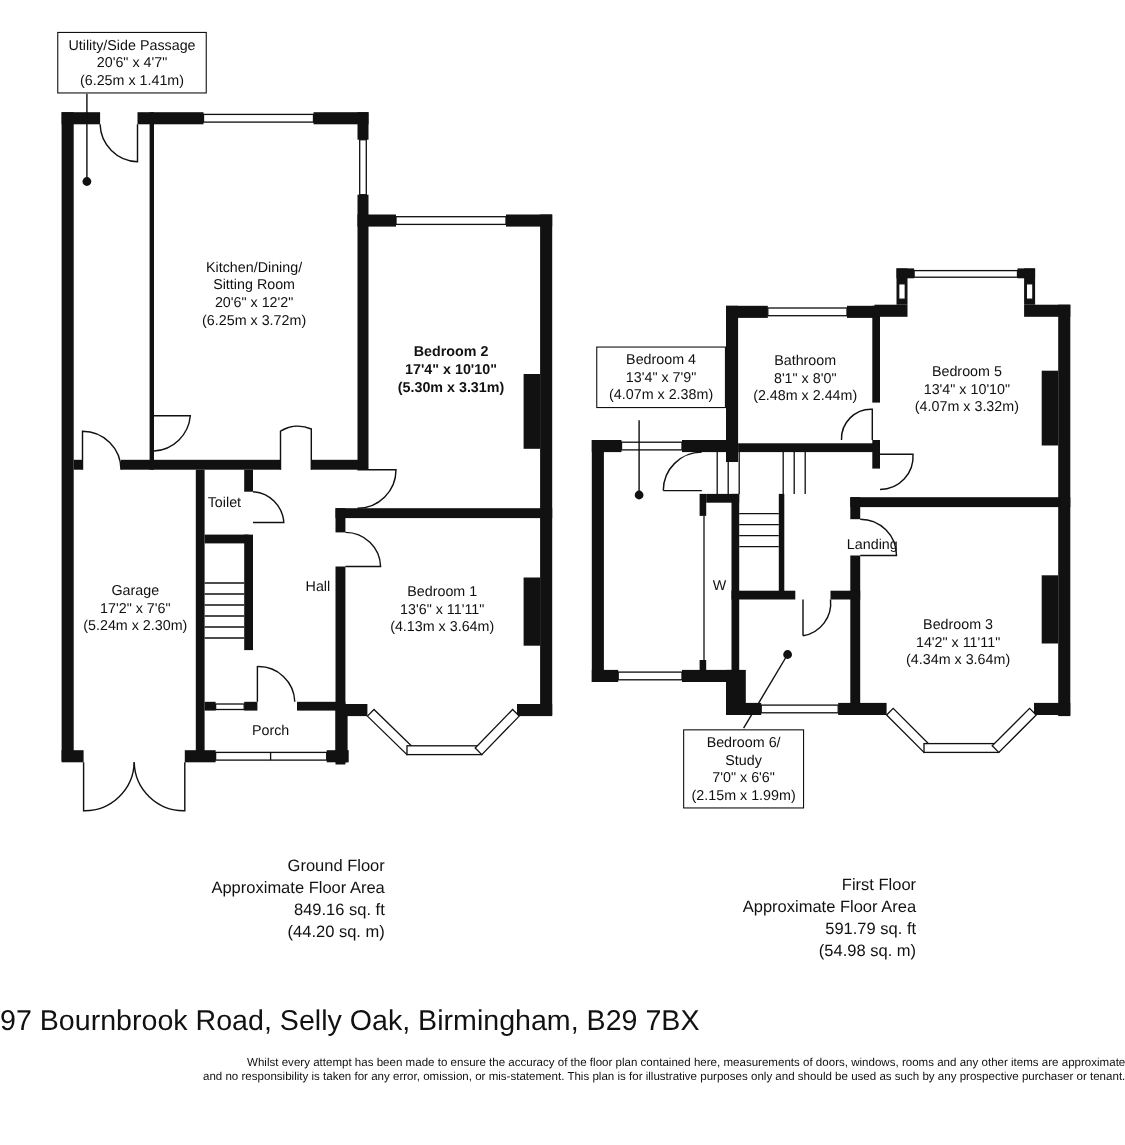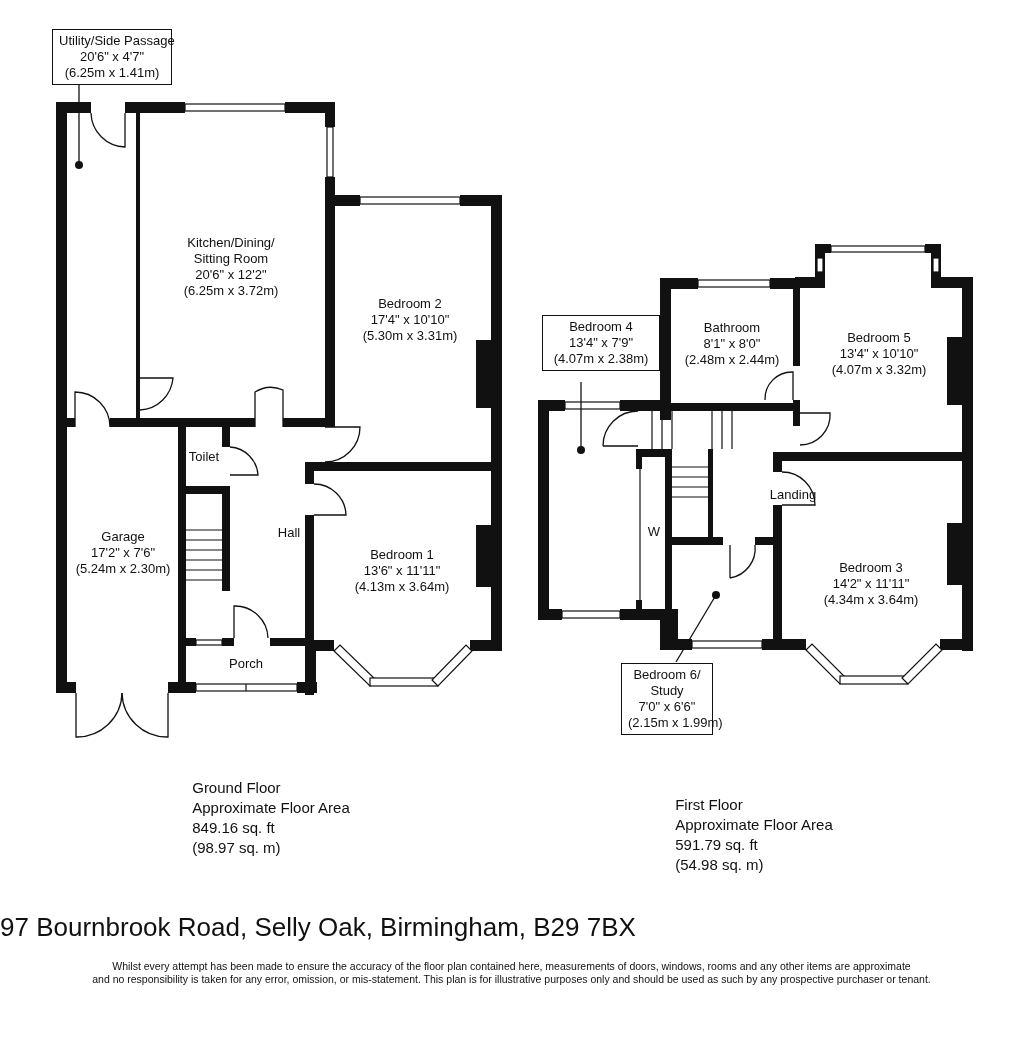--- a/index.html
+++ b/index.html
@@ -5,25 +5,25 @@
   html, body { margin: 0; padding: 0; background: #ffffff; }
   body { width: 1023px; height: 1041px; position: relative; overflow: hidden;
          font-family: "Liberation Sans", sans-serif; color: #111111; }
   #plan { position: absolute; left: 0; top: 0; }
   .lbl { position: absolute; text-align: center; font-size: 13px; line-height: 16px;
          transform: translateX(-50%); white-space: nowrap; }
   .lbl div { display: block; }
   .callout { position: absolute; background: #ffffff; border: 1.5px solid #111111;
              text-align: center; font-size: 13px; line-height: 16px; padding: 3px 6px;
              box-sizing: border-box; white-space: nowrap; }
-  .area { position: absolute; text-align: left; font-size: 15px; line-height: 20px;
+  .area { position: absolute; text-align: right; font-size: 15px; line-height: 20px;
           transform: translateX(-50%); white-space: nowrap; }
   .address { position: absolute; left: 0; right: 0; top: 912px; 
              font-size: 26px; }
-  .disclaimer { position: absolute; left: 0; right: 0; top: 960px; text-align: center;
+  .disclaimer { position: absolute; left: 0; right: 0; top: 960px; text-align: right;
                 font-size: 10.5px; line-height: 12.5px; }
 </style>
 </head>
 <body>
 
 <svg id="plan" width="1023" height="1041" viewBox="0 0 1023 1041" xmlns="http://www.w3.org/2000/svg">
   <g fill="#111111">
 
     <rect x="56" y="102" width="11" height="590"></rect>
 
@@ -183,54 +183,54 @@
     <line x1="672" y1="497" x2="708" y2="497"></line>
   </g>
   <g>
     <line x1="581" y1="382" x2="581" y2="450" stroke="#111111" stroke-width="1.3"></line>
     <circle cx="581" cy="450" r="4" fill="#111111"></circle>
     <line x1="716" y1="595" x2="676" y2="662" stroke="#111111" stroke-width="1.3"></line>
     <circle cx="716" cy="595" r="4" fill="#111111"></circle>
   </g>
 </svg>
 
-<div class="callout" style="left:52px;top:29px;width:120px;">
+<div class="callout" style="left:52px;top:29px;width:136px;">
   <div>Utility/Side Passage</div>
   <div>20'6" x 4'7"</div>
   <div>(6.25m x 1.41m)</div>
 </div>
 
 <div class="lbl" style="left:231px;top:235px;">
   <div>Kitchen/Dining/</div>
   <div>Sitting Room</div>
   <div>20'6" x 12'2"</div>
   <div>(6.25m x 3.72m)</div>
 </div>
 
-<div class="lbl" style="left:410px;top:296px;">
+<div class="lbl" style="left:410px;top:312px;font-weight:bold;">
   <div>Bedroom 2</div>
   <div>17'4" x 10'10"</div>
   <div>(5.30m x 3.31m)</div>
 </div>
 
 <div class="lbl" style="left:204px;top:449px;">
   <div>Toilet</div>
 </div>
 
 <div class="lbl" style="left:267px;top:525px;padding-left:44px;">
   <div>Hall</div>
 </div>
 
 <div class="lbl" style="left:123px;top:529px;">
   <div>Garage</div>
   <div>17'2" x 7'6"</div>
   <div>(5.24m x 2.30m)</div>
 </div>
 
-<div class="lbl" style="left:402px;top:530px;margin-top:17px;">
+<div class="lbl" style="left:402px;top:530px;">
   <div>Bedroom 1</div>
   <div>13'6" x 11'11"</div>
   <div>(4.13m x 3.64m)</div>
 </div>
 
 <div class="lbl" style="left:246px;top:656px;">
   <div>Porch</div>
 </div>
 
 <div class="callout" style="left:542px;top:315px;width:118px;">
@@ -258,32 +258,32 @@
 <div class="lbl" style="left:654px;top:524px;">
   <div>W</div>
 </div>
 
 <div class="lbl" style="left:871px;top:527px;margin-top:33px;">
   <div>Bedroom 3</div>
   <div>14'2" x 11'11"</div>
   <div>(4.34m x 3.64m)</div>
 </div>
 
-<div class="callout" style="left:621px;top:663px;width:92px;">
+<div class="callout" style="left:621px;top:663px;width:110px;">
   <div>Bedroom 6/</div>
   <div>Study</div>
   <div>7'0" x 6'6"</div>
   <div>(2.15m x 1.99m)</div>
 </div>
 
 <div class="area" style="left:271px;top:778px;">
   <div>Ground Floor</div>
   <div>Approximate Floor Area</div>
   <div>849.16 sq. ft</div>
-  <div>(98.97 sq. m)</div>
+  <div>(44.20 sq. m)</div>
 </div>
 
 <div class="area" style="left:754px;top:778px;margin-top:17px;">
   <div>First Floor</div>
   <div>Approximate Floor Area</div>
   <div>591.79 sq. ft</div>
   <div>(54.98 sq. m)</div>
 </div>
 
 <div class="address">97 Bournbrook Road, Selly Oak, Birmingham, B29 7BX</div>

